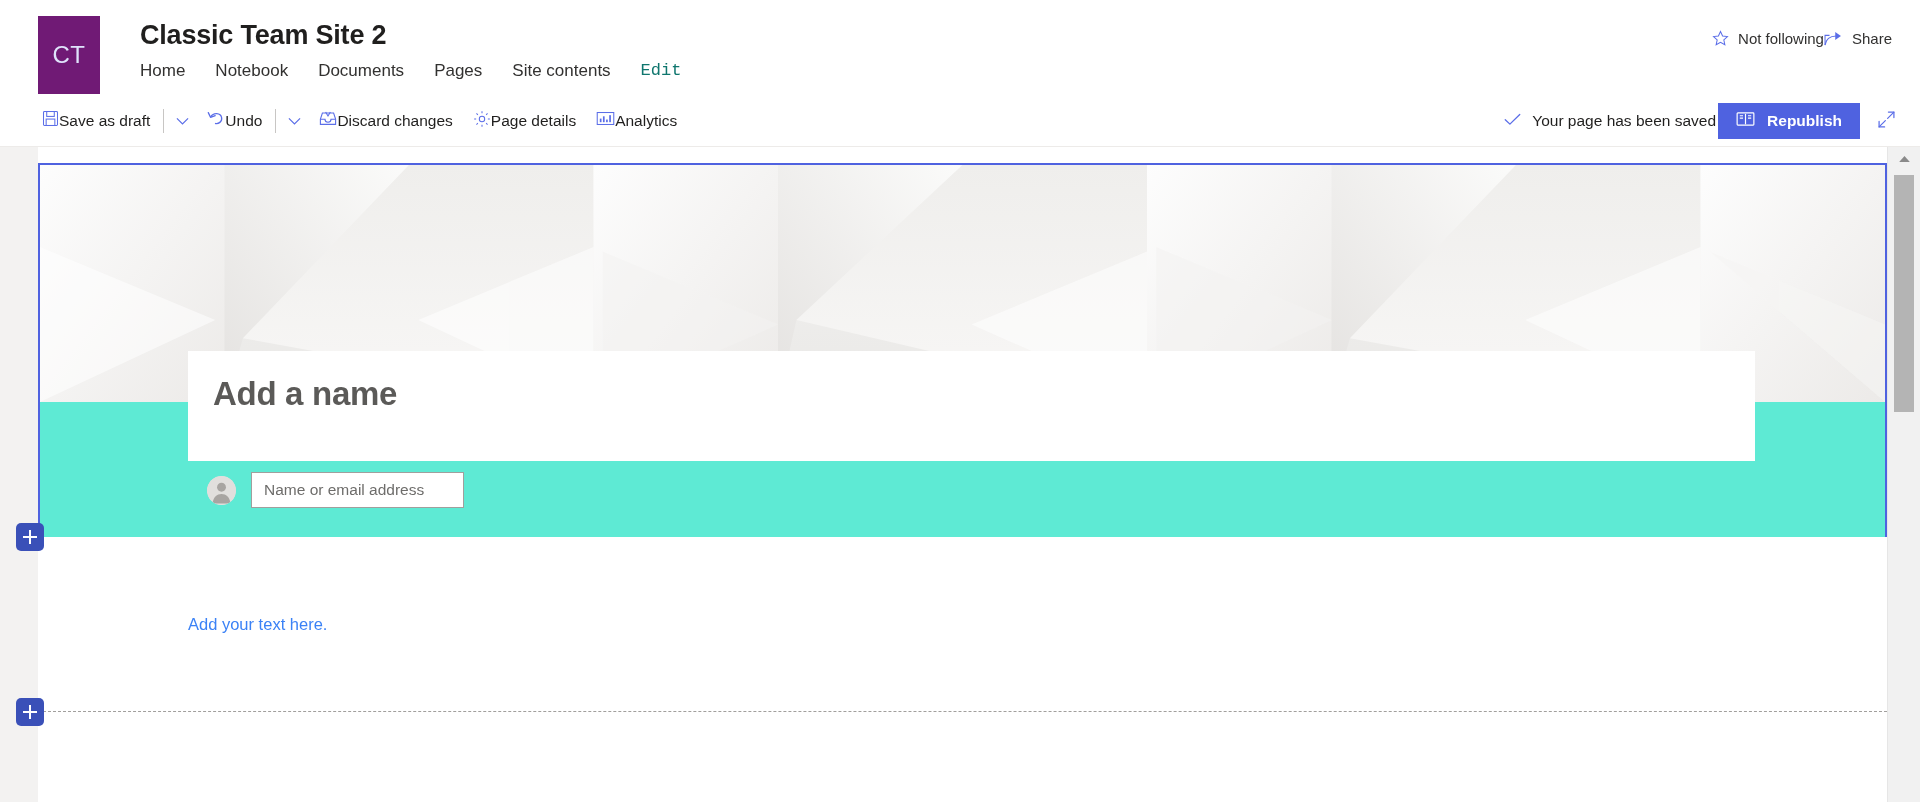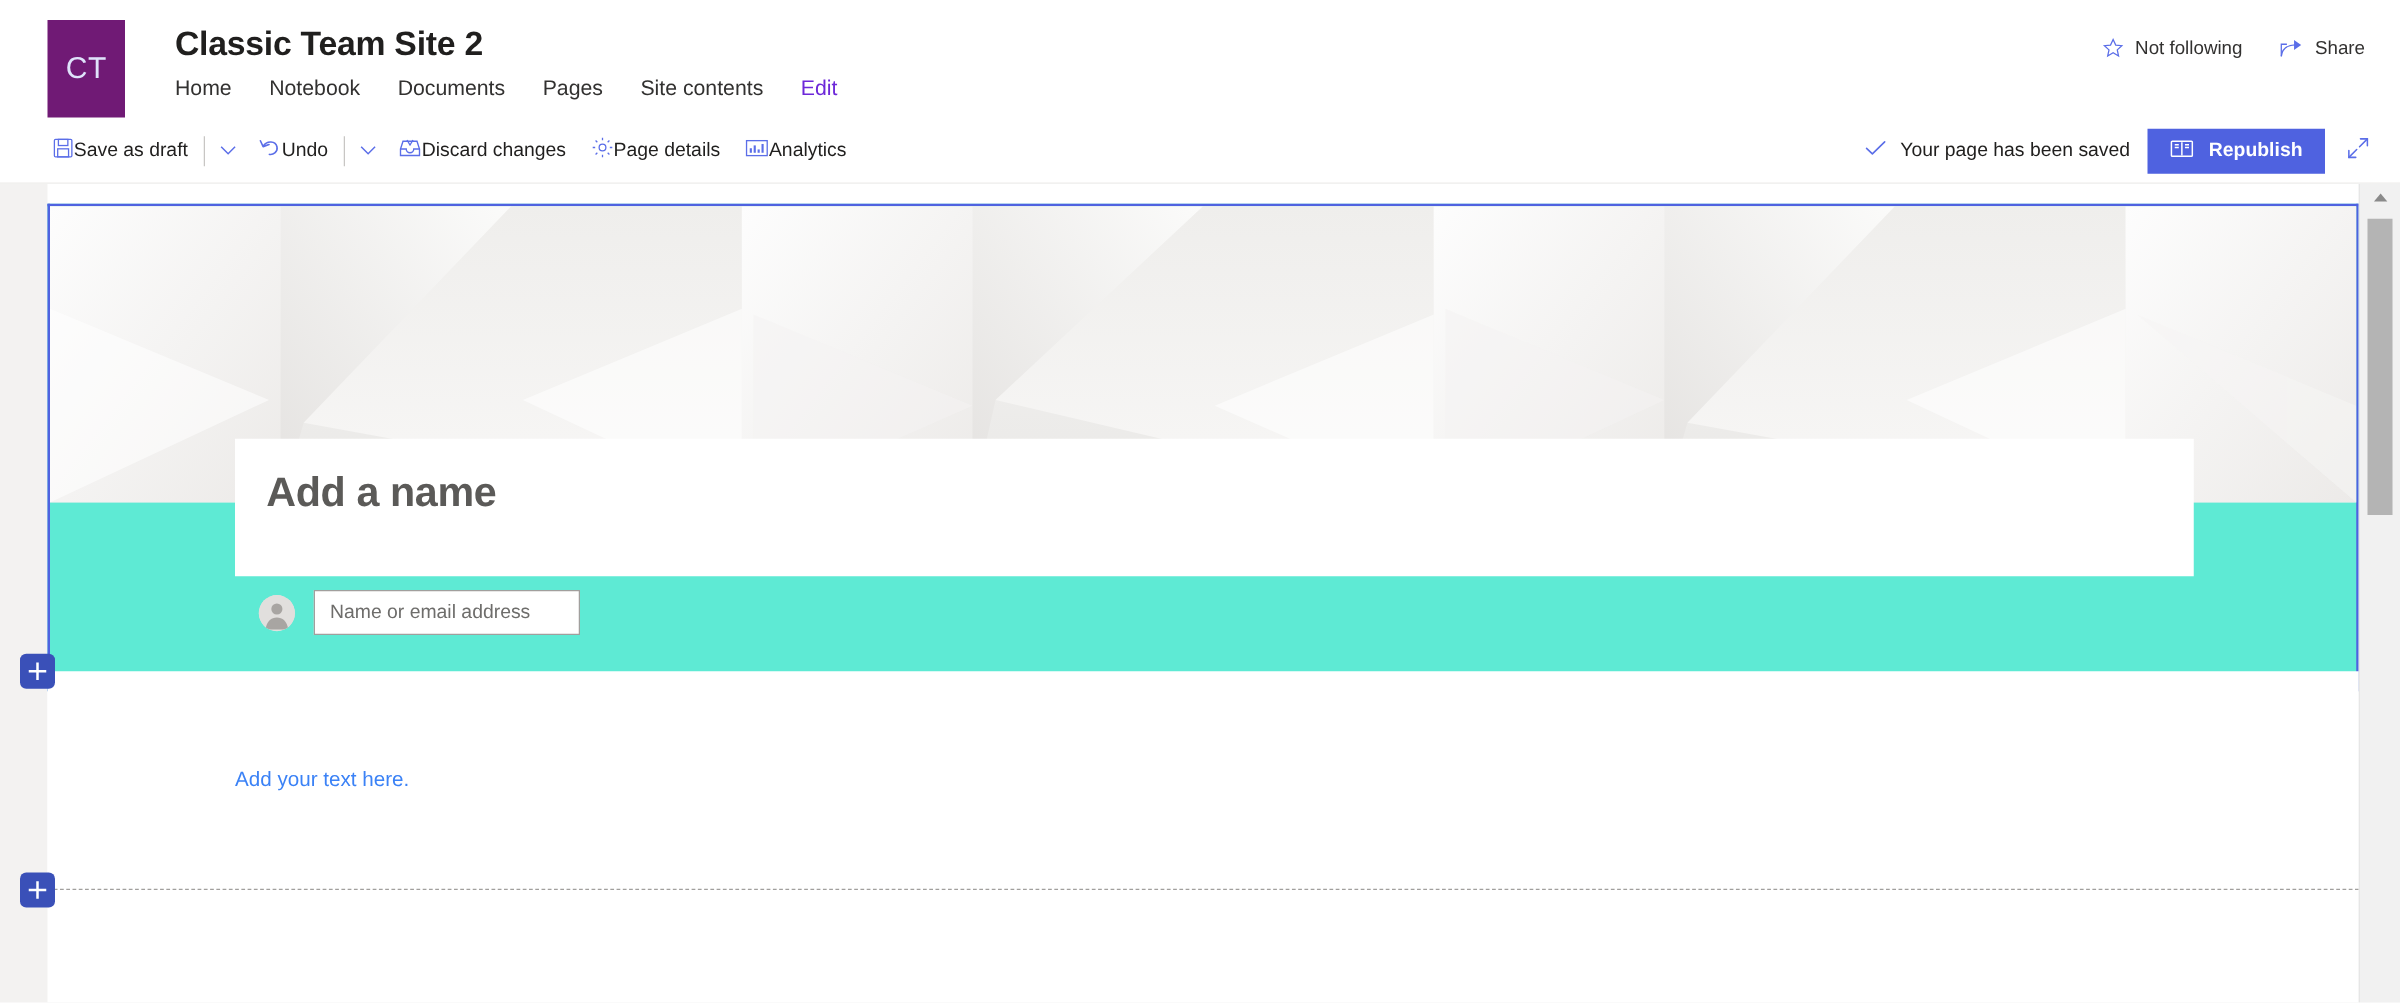--- a/index.html
+++ b/index.html
@@ -44,29 +44,28 @@
     gap: 30px;
     margin-top: 9px;
   }
   .nav-item {
     font-size: 17px;
     color: #323130;
     line-height: 20px;
     cursor: pointer;
     white-space: nowrap;
   }
-  .nav-item.active { color: #6d28d9; }
+  .nav-item.active { color: #0f766e; font-family: Liberation Mono, monospace; }
 
   .header-right {
     position: absolute;
     right: 28px;
     top: 30px;
     display: flex;
     align-items: center;
-    gap: 30px;
   }
   .hr-action {
     display: flex; align-items: center; gap: 9px;
     font-size: 15px; color: #323130; cursor: pointer;
     white-space: nowrap;
   }
   .hr-action svg { display: block; }
 
   
   .command-bar {
@@ -102,21 +101,21 @@
   .cmd-right {
     position: absolute;
     right: 12px; top: 0;
     height: 52px;
     display: flex; align-items: center;
     gap: 0px;
   }
   .saved-msg {
     display: flex; gap: 11px;
     font-size: 15.5px; color: #201f1e;
-    margin-right: 14px;
+    margin-right: 2px;
     white-space: nowrap;
   }
   .republish-btn {
     display: flex; align-items: center; gap: 12px;
     background: #4F62E0;
     color: #ffffff;
     height: 36px;
     padding: 0 18px;
     font-size: 15.5px;
     font-weight: 600;

